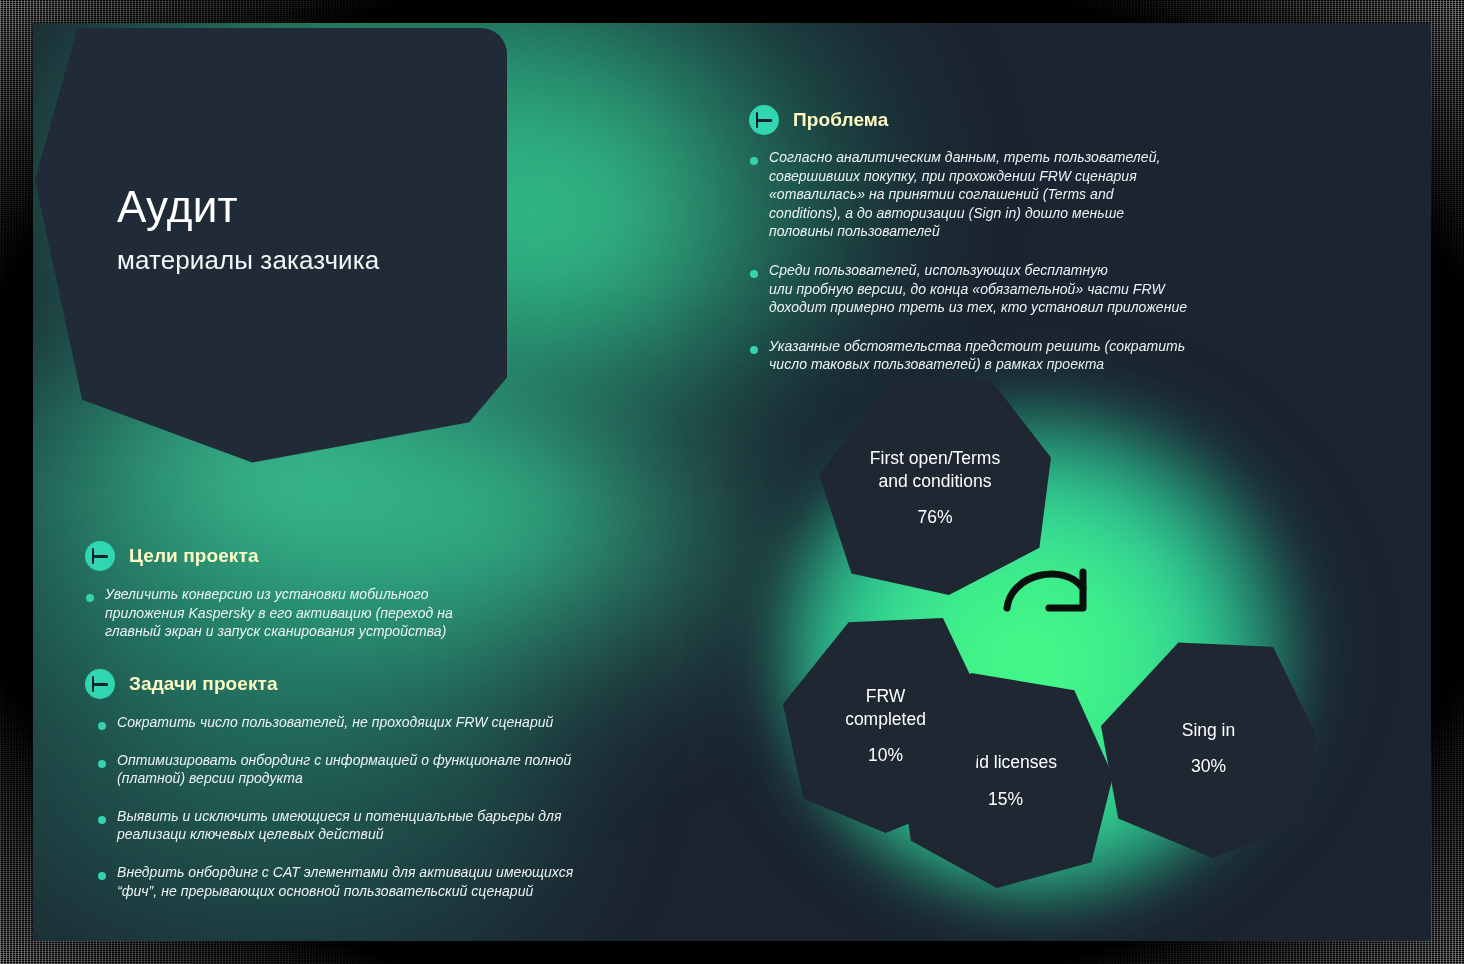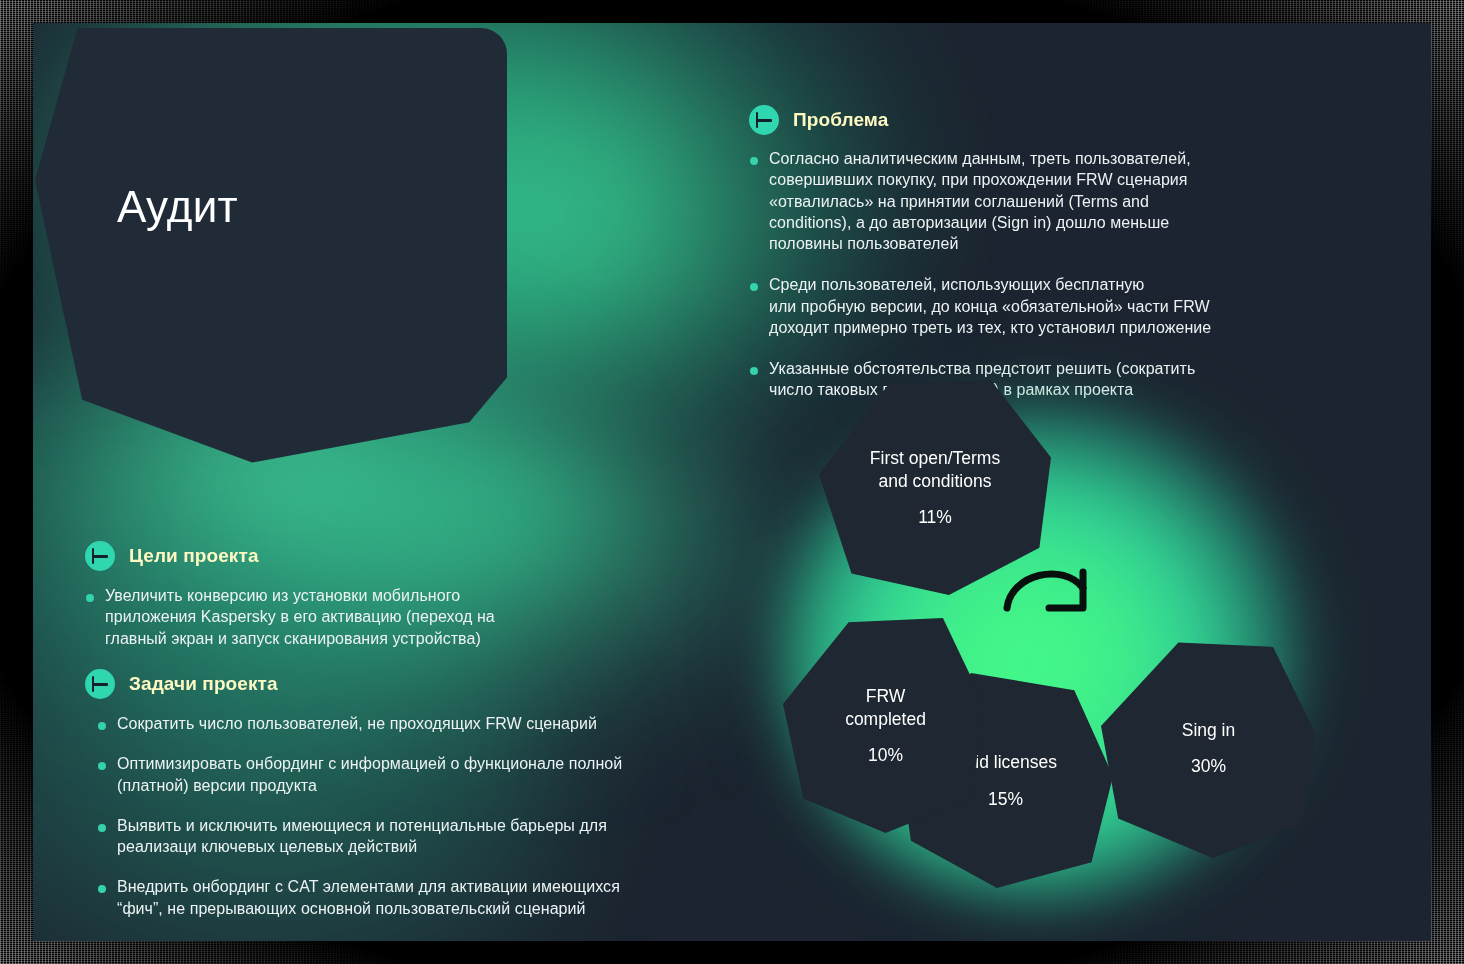--- a/index.html
+++ b/index.html
@@ -82,22 +82,23 @@
 
   
   .bullets{ position:absolute; }
   .bullet{ position:relative; padding-left:20px; margin-bottom:16px; }
   .bullet:last-child{ margin-bottom:0; }
   .bullet .dot{
     position:absolute; left:1px; top:9px; width:8px; height:8px;
     border-radius:50%; background:#34d2ad;
   }
   .bullet .txt{
-    font-size:16px; line-height:1.33; color:#edf3f4; font-weight:400; letter-spacing:.05px;
+    font-size:14px; line-height:1.33; color:#edf3f4; font-weight:400; letter-spacing:.05px;
     white-space:pre-line;
+    font-style:italic;
   }
 
   
   .problem-head{ left:716px; top:82px; }
   .problem-bullets{ left:716px; top:125px; width:580px; }
   .problem-bullets .bullet{ margin-bottom:20px; }
 
   
   .goals-head{ left:52px; top:518px; }
   .goals-bullets{ left:52px; top:562px; width:560px; }
@@ -162,20 +163,21 @@
 
   <div class="bg-glow g-top"></div>
   <div class="bg-glow g-topright"></div>
   <div class="bg-glow g-left"></div>
   <div class="bg-glow g-bottomleft"></div>
   <div class="bg-glow g-midleft"></div>
 
   <div class="hero-hex"></div>
   <div class="hero-text">
     <div class="hero-title">Аудит</div>
+    <div class="hero-sub">материалы заказчика</div>
   </div>
 
   <div class="sec-head problem-head">
     <span class="plus-badge"></span>
     <span class="sec-title">Проблема</span>
   </div>
   <div class="bullets problem-bullets">
     <div class="bullet">
       <span class="dot"></span>
       <span class="txt">Согласно аналитическим данным, треть пользователей,
@@ -236,21 +238,21 @@
     </div>
   </div>
 
   <div class="funnel">
     <div class="funnel-glow2"></div>
     <div class="funnel-glow"></div>
 
     <div class="hex hex-a">
       <div class="lbl">First open/Terms
 and conditions</div>
-      <div class="val">11%</div>
+      <div class="val">76%</div>
     </div>
 
 
     <div class="hex hex-c">
       <div class="lbl">Sing in</div>
       <div class="val">30%</div>
     </div>
 
     <div class="hex hex-d">
       <div class="lbl">Paid licenses</div>

